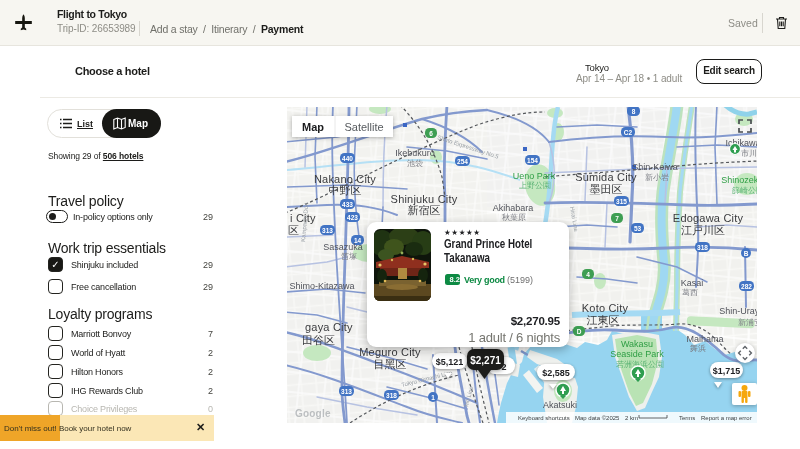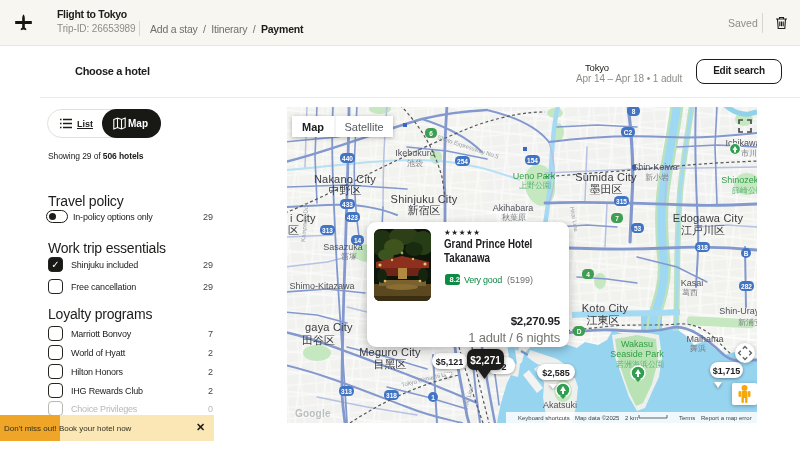--- a/index.html
+++ b/index.html
@@ -7,48 +7,48 @@
 #t1{position:absolute;left:57px;top:8px;font-size:10.5px;font-weight:bold;color:#1c1c1a;letter-spacing:-.3px}
 #t2{position:absolute;left:57px;top:23px;font-size:10px;color:#8e8d86;letter-spacing:-.1px}
 #vsep1{position:absolute;left:139px;top:21px;width:1px;height:15px;background:#d8d6cf}
 #crumbs{position:absolute;left:150px;top:23px;font-size:10.5px;color:#70706a;letter-spacing:-.2px}
 #crumbs b{color:#1c1c1a}
 #saved{position:absolute;left:728px;top:17px;font-size:10.5px;color:#8e8d86}
 #vsep2{position:absolute;left:762px;top:13px;width:1px;height:20px;background:#d8d6cf}
 #choose{position:absolute;left:75px;top:65px;font-size:11px;font-weight:bold;color:#1c1c1a;letter-spacing:-.3px}
 #tokyo{position:absolute;left:585px;top:62px;font-size:9.5px;font-weight:normal;color:#1c1c1a;letter-spacing:-.2px}
 #dates{position:absolute;left:576px;top:73px;font-size:10px;color:#8e8d86;letter-spacing:-.1px}
-#editbtn{position:absolute;left:696px;top:59px;width:86px;height:25px;border:1.3px solid #1c1c1a;border-radius:8px;background:#fff;font-size:10px;font-weight:bold;color:#1c1c1a;text-align:center;line-height:22px;letter-spacing:-.2px}
+#editbtn{position:absolute;left:696px;top:59px;width:66px;height:25px;border:1.3px solid #1c1c1a;border-radius:8px;background:#fff;font-size:10px;font-weight:bold;color:#1c1c1a;text-align:center;line-height:22px;letter-spacing:-.2px}
 #hdiv{position:absolute;left:40px;top:97px;width:760px;height:1px;background:#eceae4}
 
 #seg{position:absolute;left:47px;top:109px;width:114px;height:29px;background:#fff;border:1px solid #e2e0da;border-radius:15px}
 #segmap{position:absolute;left:102px;top:109px;width:59px;height:29px;background:#181815;border-radius:15px;color:#fff;font-size:10.5px;font-weight:bold}
 #listlbl{position:absolute;left:77px;top:119px;font-size:9px;font-weight:bold;color:#1c1c1a;text-decoration:underline}
 #showing{position:absolute;left:48px;top:151px;font-size:8.5px;color:#1c1c1a;letter-spacing:-.1px}
-#showing b{}
+#showing b{text-decoration:underline}
 .sechead{position:absolute;left:48px;font-size:14px;font-weight:500;color:#1c1c1a;letter-spacing:-.2px}
 .cb{position:absolute;left:48px;width:15px;height:15px;border:1.5px solid #23231f;border-radius:4px;background:#fff}
 .cbk{background:#181815;color:#fff;text-align:center;line-height:13px;font-size:10px}
 .flabel{position:absolute;left:71px;font-size:9px;color:#1c1c1a;letter-spacing:-.2px}
 .fcount{position:absolute;width:30px;left:183px;text-align:right;font-size:9px;color:#44443f}
 .gray{color:#b8b7b1!important;border-color:#b8b7b1!important}
 #toggle{position:absolute;left:46px;top:210px;width:22px;height:13px;border:1.5px solid #1c1c1a;border-radius:7px;background:#fff}
 #knob{position:absolute;left:2px;top:1.5px;width:7px;height:7px;border-radius:50%;background:#1c1c1a}
 
 #banner{position:absolute;left:0;top:415px;width:214px;height:26px;background:#fbe7b6;overflow:hidden}
 #bannerL{position:absolute;left:0;top:0;width:60px;height:26px;background:#efa528}
 #bannertxt{position:absolute;left:4px;top:9px;font-size:8px;color:#33301f;white-space:nowrap}
 #bx{position:absolute;left:196px;top:6px;font-size:11px;font-weight:bold;color:#1c1c1a}
 
 #card{position:absolute;left:367px;top:222px;width:202px;height:125px;background:#fff;border-radius:9px;box-shadow:0 3px 10px rgba(0,0,0,.28);z-index:30}
 #photo{position:absolute;left:7px;top:7px;width:57px;height:72px;border-radius:6px;overflow:hidden}
 #stars{position:absolute;left:77px;top:6px;font-size:7.5px;letter-spacing:.6px;color:#202124}
 #ctitle{position:absolute;left:77px;top:15px;font-size:12.5px;font-weight:bold;color:#202124;line-height:14px;transform:scaleX(.78);transform-origin:0 0;white-space:nowrap}
 #badge{position:absolute;left:78px;top:52px;width:15px;height:11px;background:#0d8a43;border-radius:2.5px;color:#fff;font-size:7.5px;font-weight:bold;text-align:right;line-height:11px}
-#vg{position:absolute;left:97px;top:53px;font-size:9px;font-weight:normal;color:#0d8a43;letter-spacing:-.3px}
+#vg{position:absolute;left:97px;top:53px;font-size:9px;font-weight:bold;color:#0d8a43;letter-spacing:-.3px}
 #rcount{position:absolute;left:140px;top:53px;font-size:9px;color:#6f6f6f}
 #price{position:absolute;right:9px;top:93px;font-size:11.5px;font-weight:bold;color:#202124;letter-spacing:-.2px}
 #nights{position:absolute;right:9px;top:108px;font-size:13px;color:#75756f;letter-spacing:-.2px}
 #mapwrap{position:absolute;left:287px;top:107px;width:470px;height:316px;overflow:hidden}
 </style></head>
 <body>
 <div id="topbar"></div>
 <svg class="abs" style="left:13px;top:12px" width="21" height="21" viewBox="0 0 24 24">
     <path d="M12 2.6 C13 3.8 13.5 5.2 13.5 6.8 L13.5 10.4 L21.5 10.4 L21.5 13.6 L13.5 13.6 L13.5 17.6 L15.1 19.2 L15.1 20.9 L12 20.1 L8.9 20.9 L8.9 19.2 L10.5 17.6 L10.5 13.6 L2.5 13.6 L2.5 10.4 L10.5 10.4 L10.5 6.8 C10.5 5.2 11 3.8 12 2.6 Z" fill="#16160f"></path>
   </svg>

